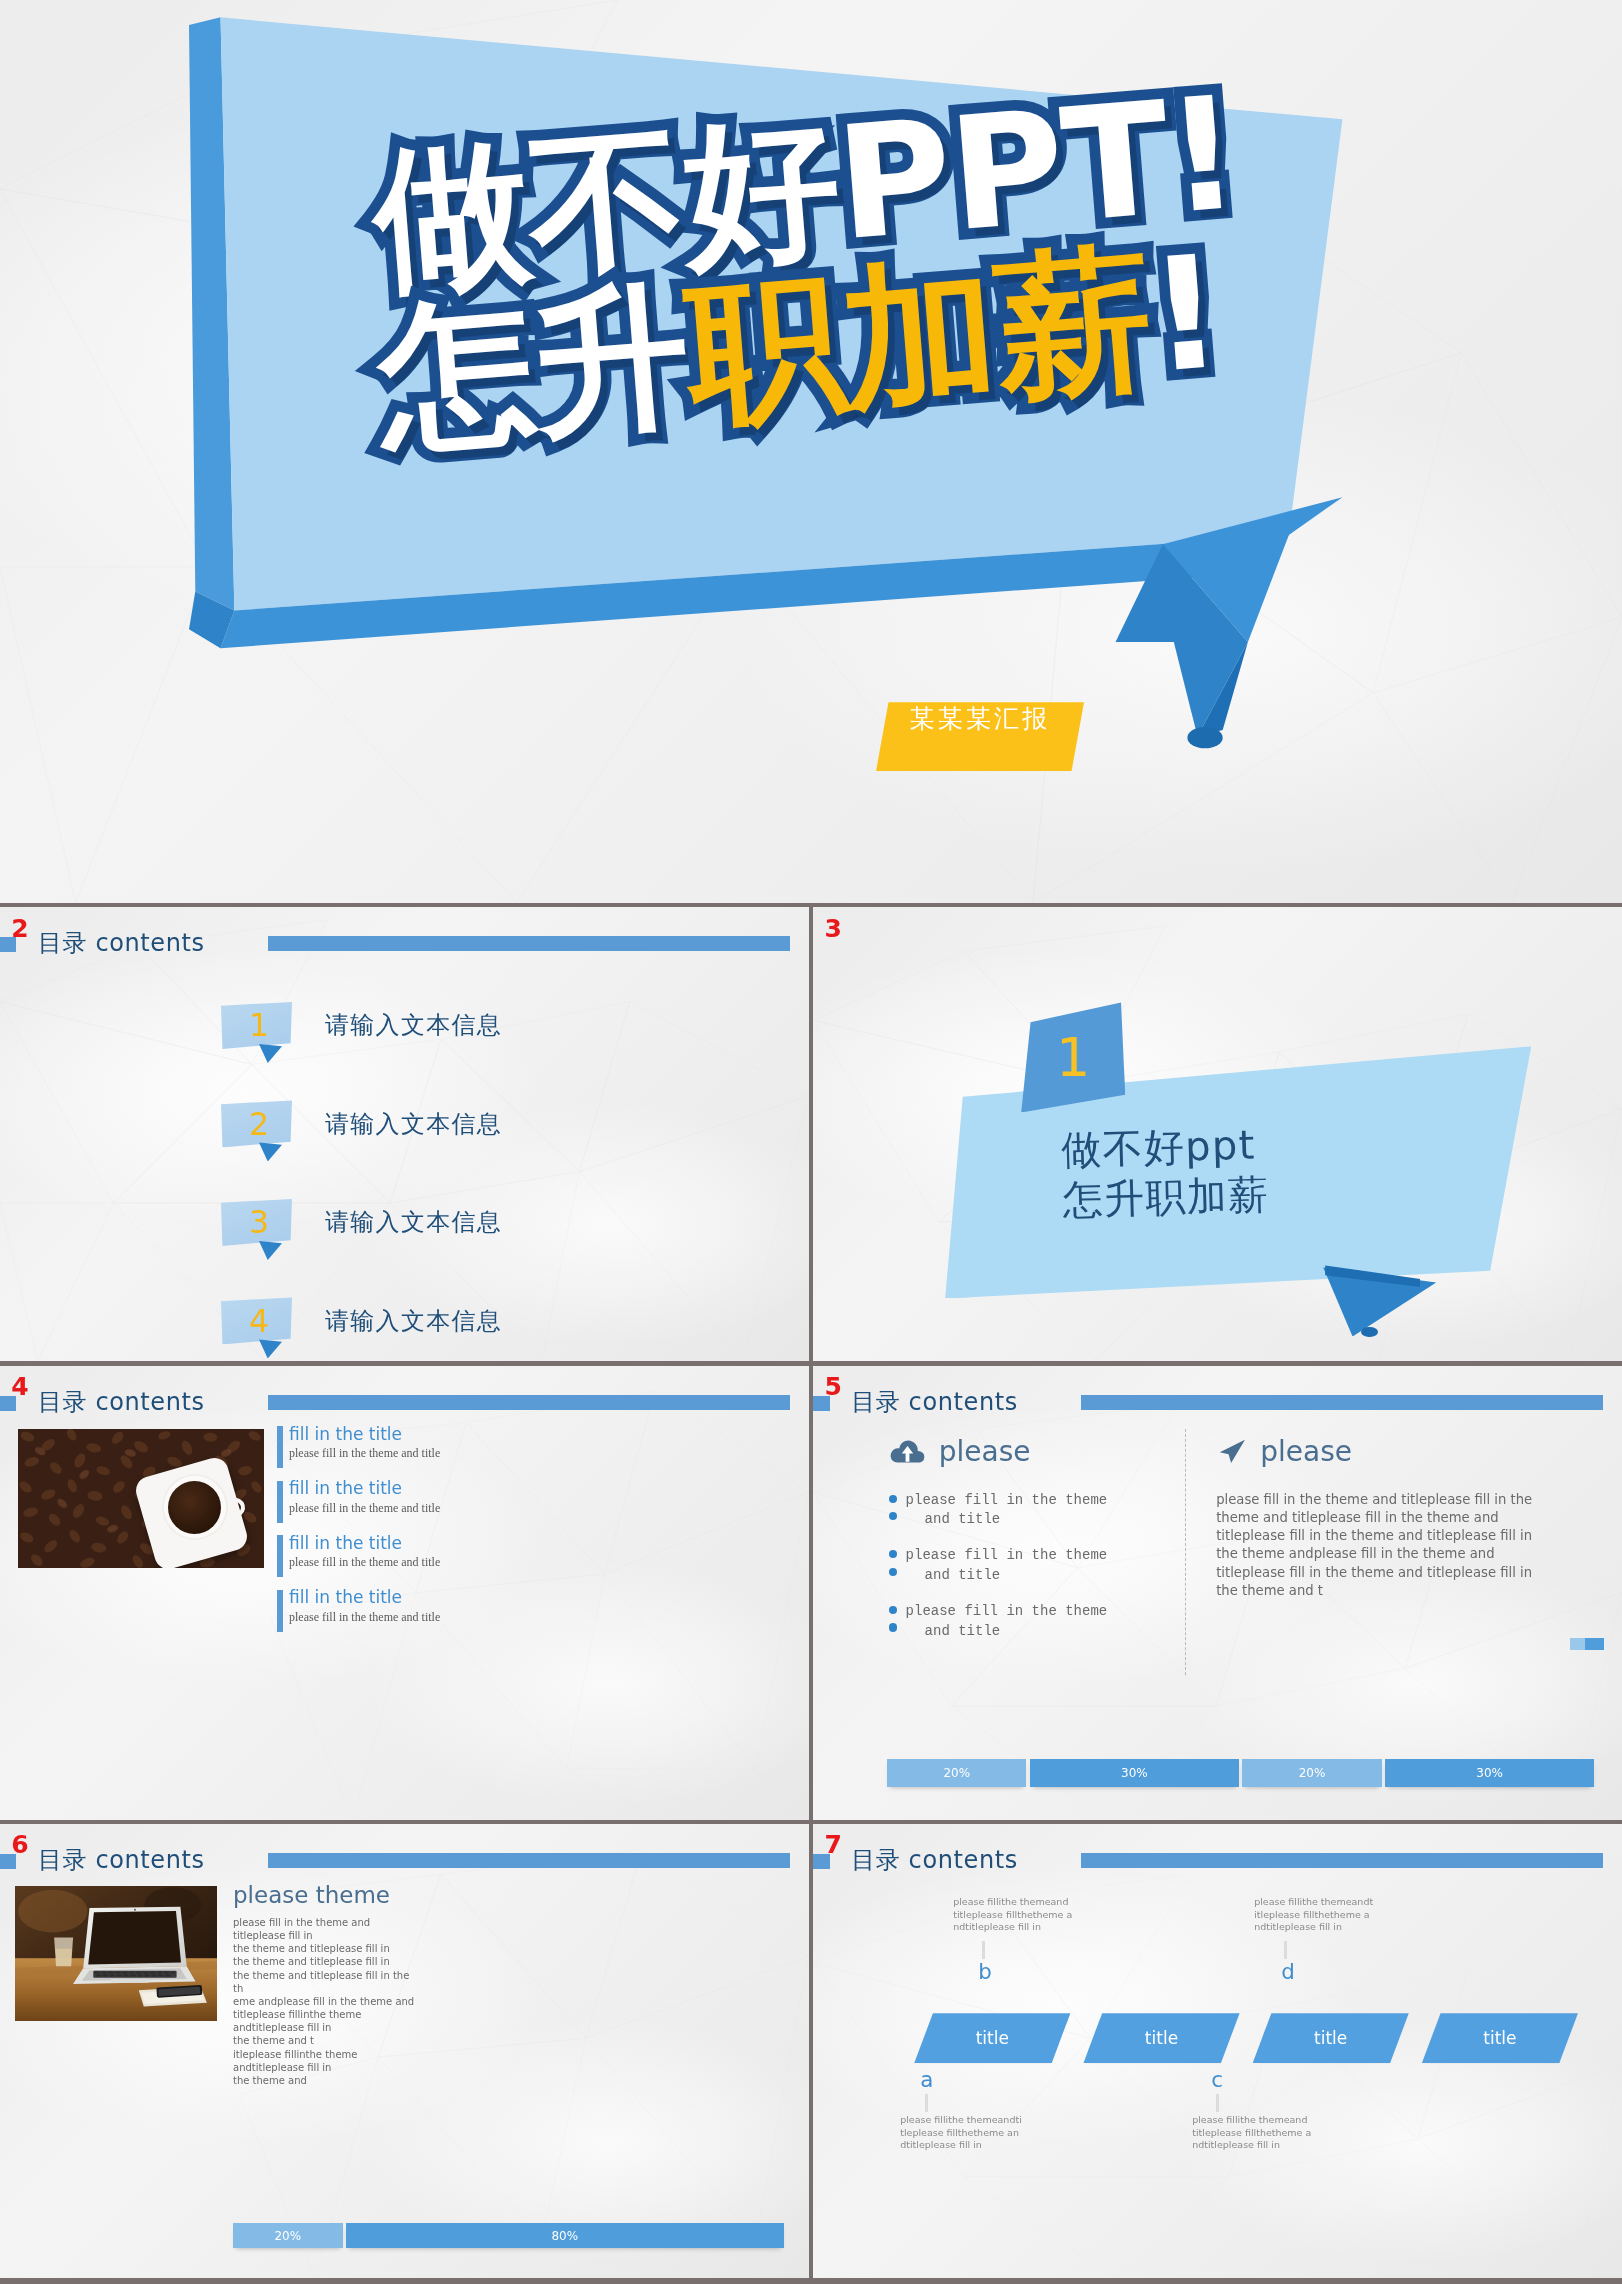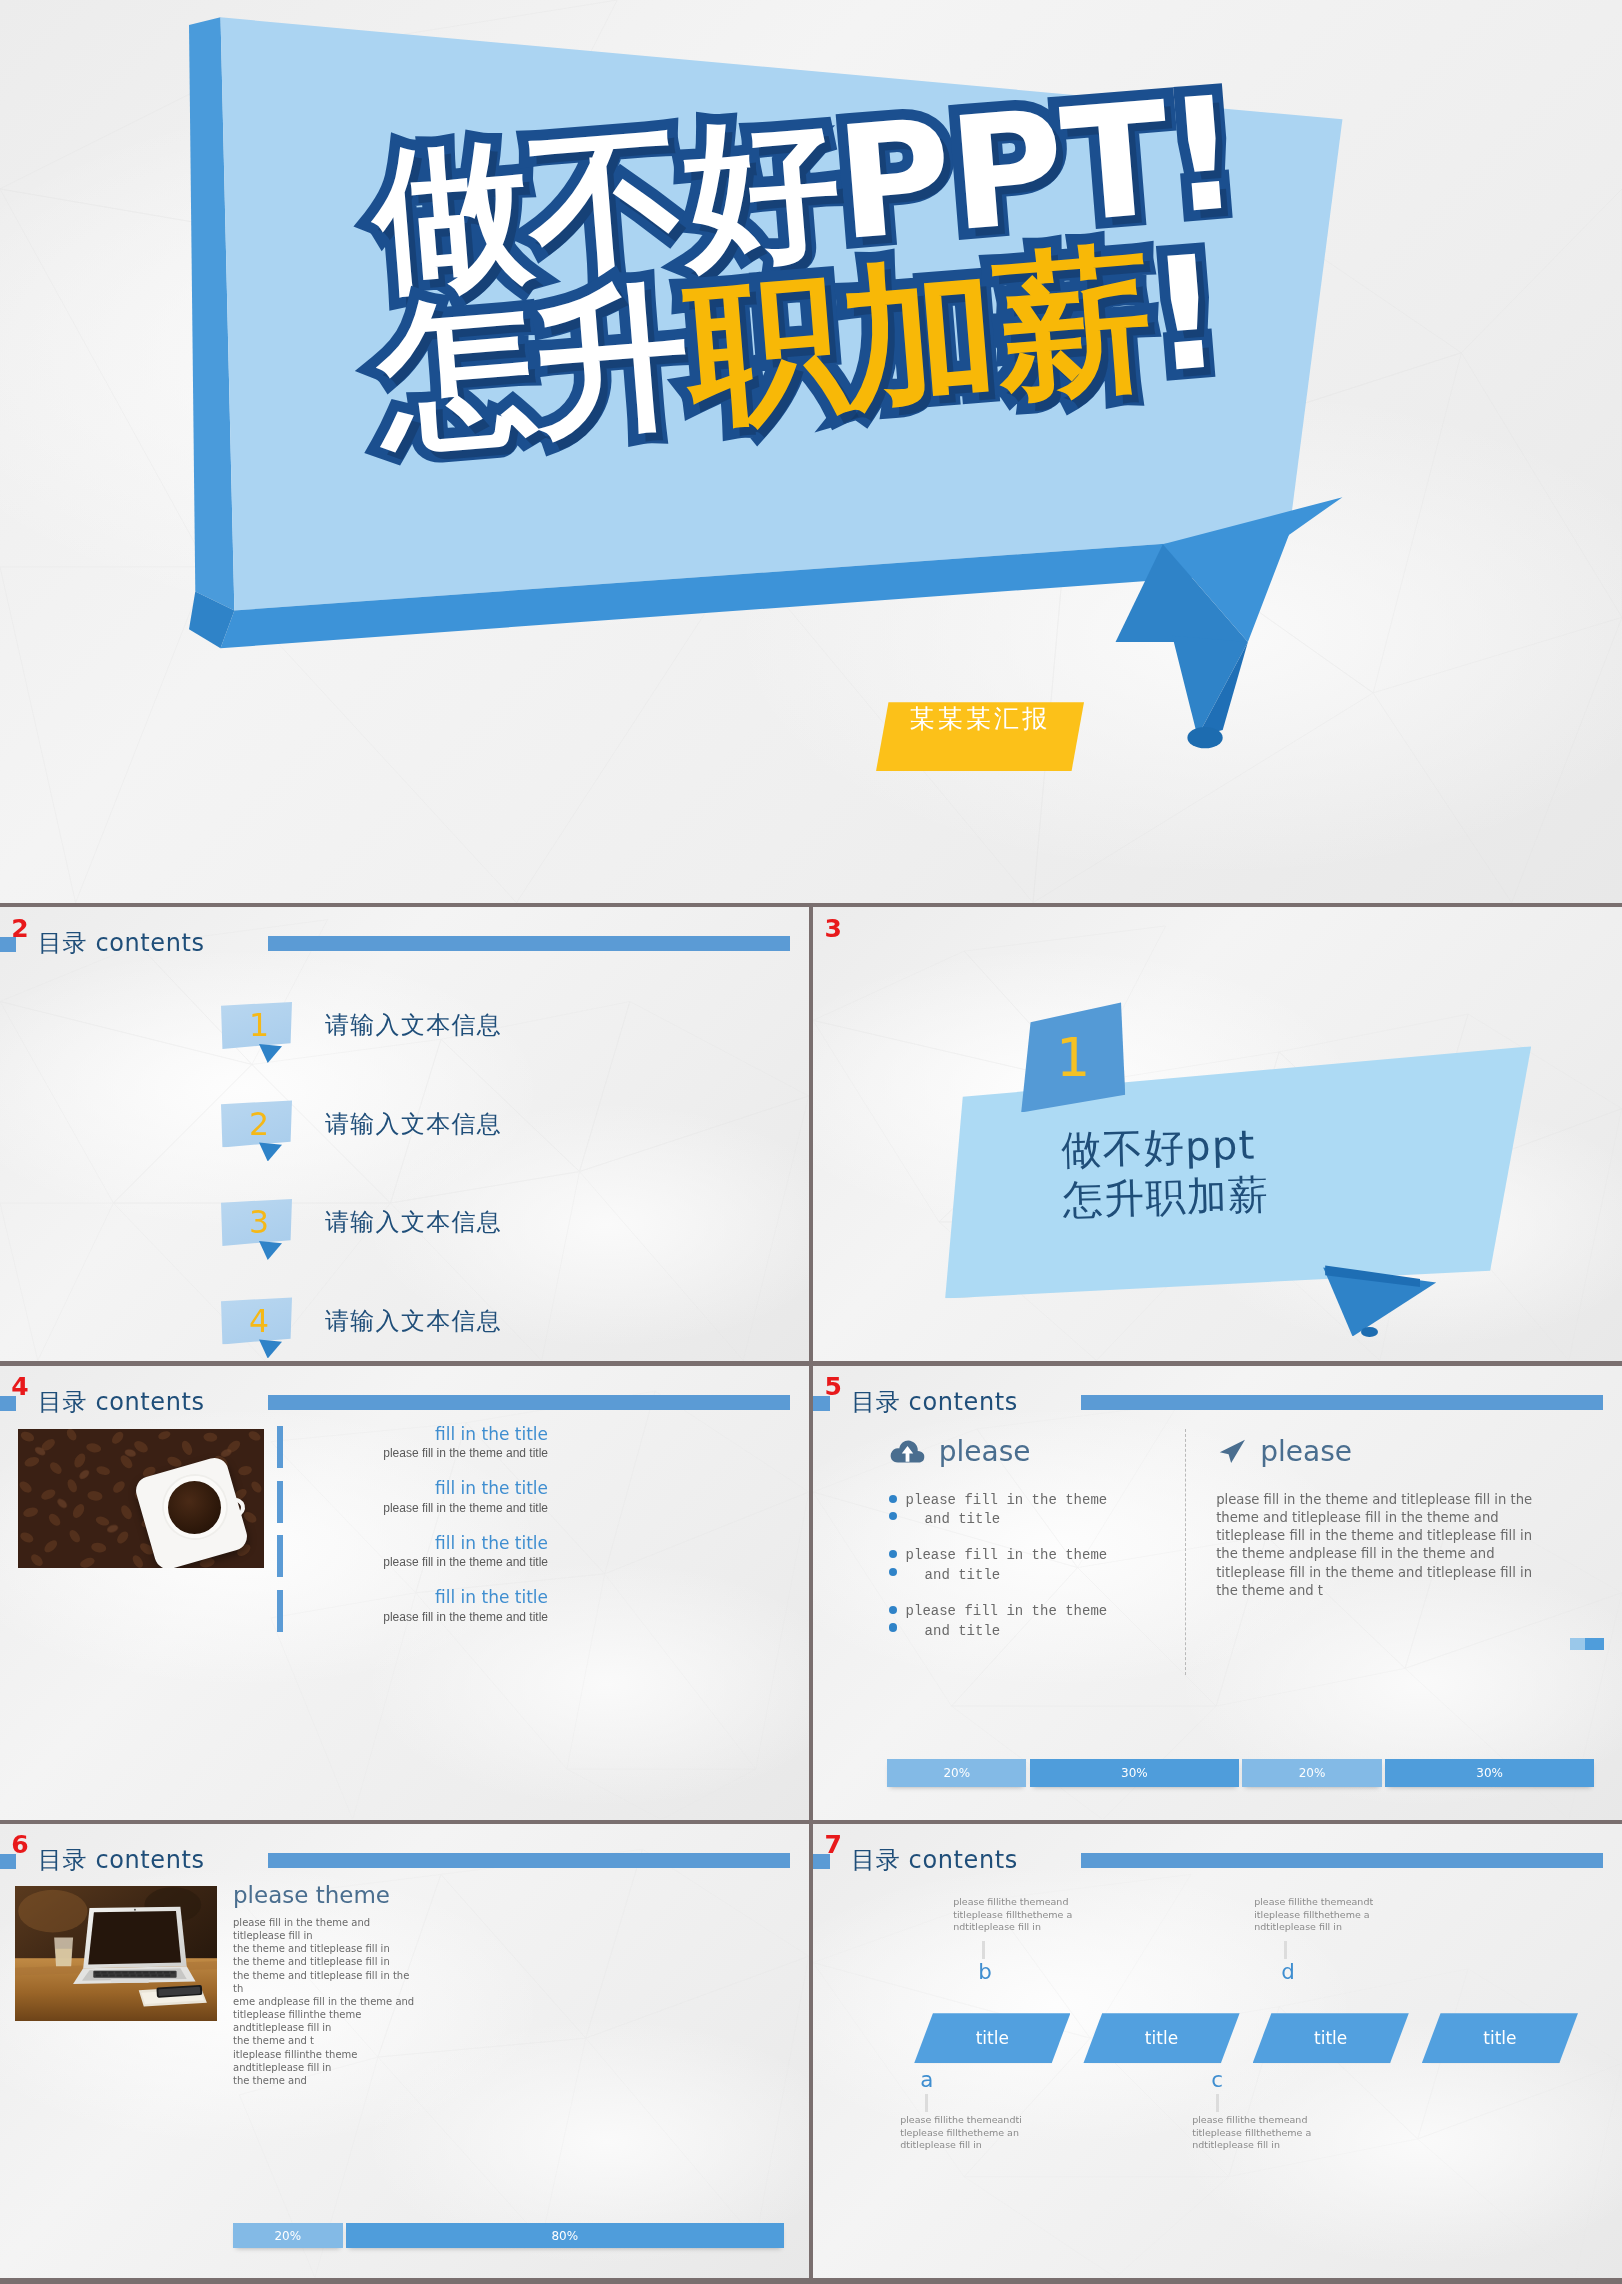--- a/index.html
+++ b/index.html
@@ -300,41 +300,40 @@
 
   .fill-list {
     position: absolute;
     left: 277px; top: 58px;
     width: 271px;
   }
   .fill-item {
     position: relative;
     padding-left: 12px;
     margin-bottom: 16.4px;
-    text-align: right;
   }
   .fill-item::before {
     content: "";
     position: absolute;
     left: 0; top: 2.5px;
     width: 5.7px; height: 42px;
     background: #5b9bd5;
   }
   .fill-title {
     color: #3f8ed0;
     font-size: 17px;
     line-height: 1.25;
     font-family: "DejaVu Sans", sans-serif;
   }
   .fill-body {
     color: #5a5a5a;
     font-size: 12px;
     line-height: 1.3;
     margin-top: 1.3px;
-    font-family: Liberation Sans, sans-serif;
+    font-family: Liberation Serif, serif;
   }
 
   
   .col-left { position: absolute; left: 76px; top: 69px; width: 271px; }
   .col-right { position: absolute; left: 403px; top: 69px; width: 334px; }
   .divider-dash {
     position: absolute;
     left: 372px; top: 63px;
     width: 0; height: 246px;
     border-left: 1.9px dashed #b9b9b9;

